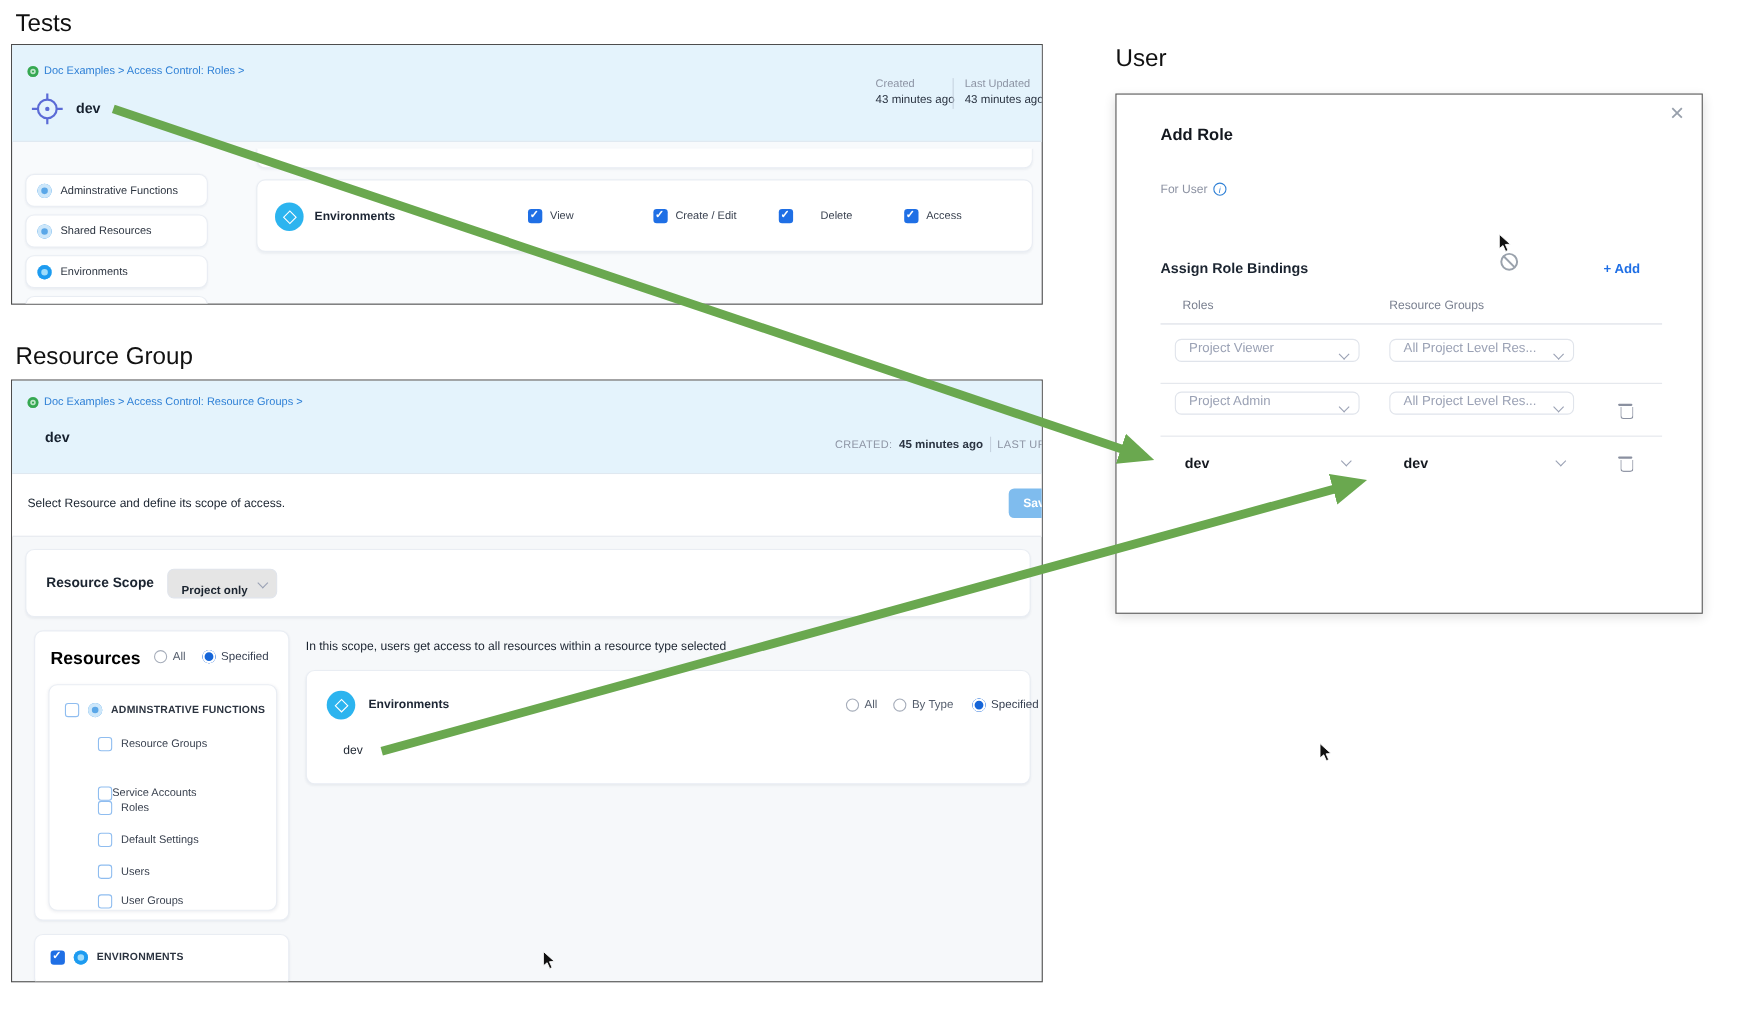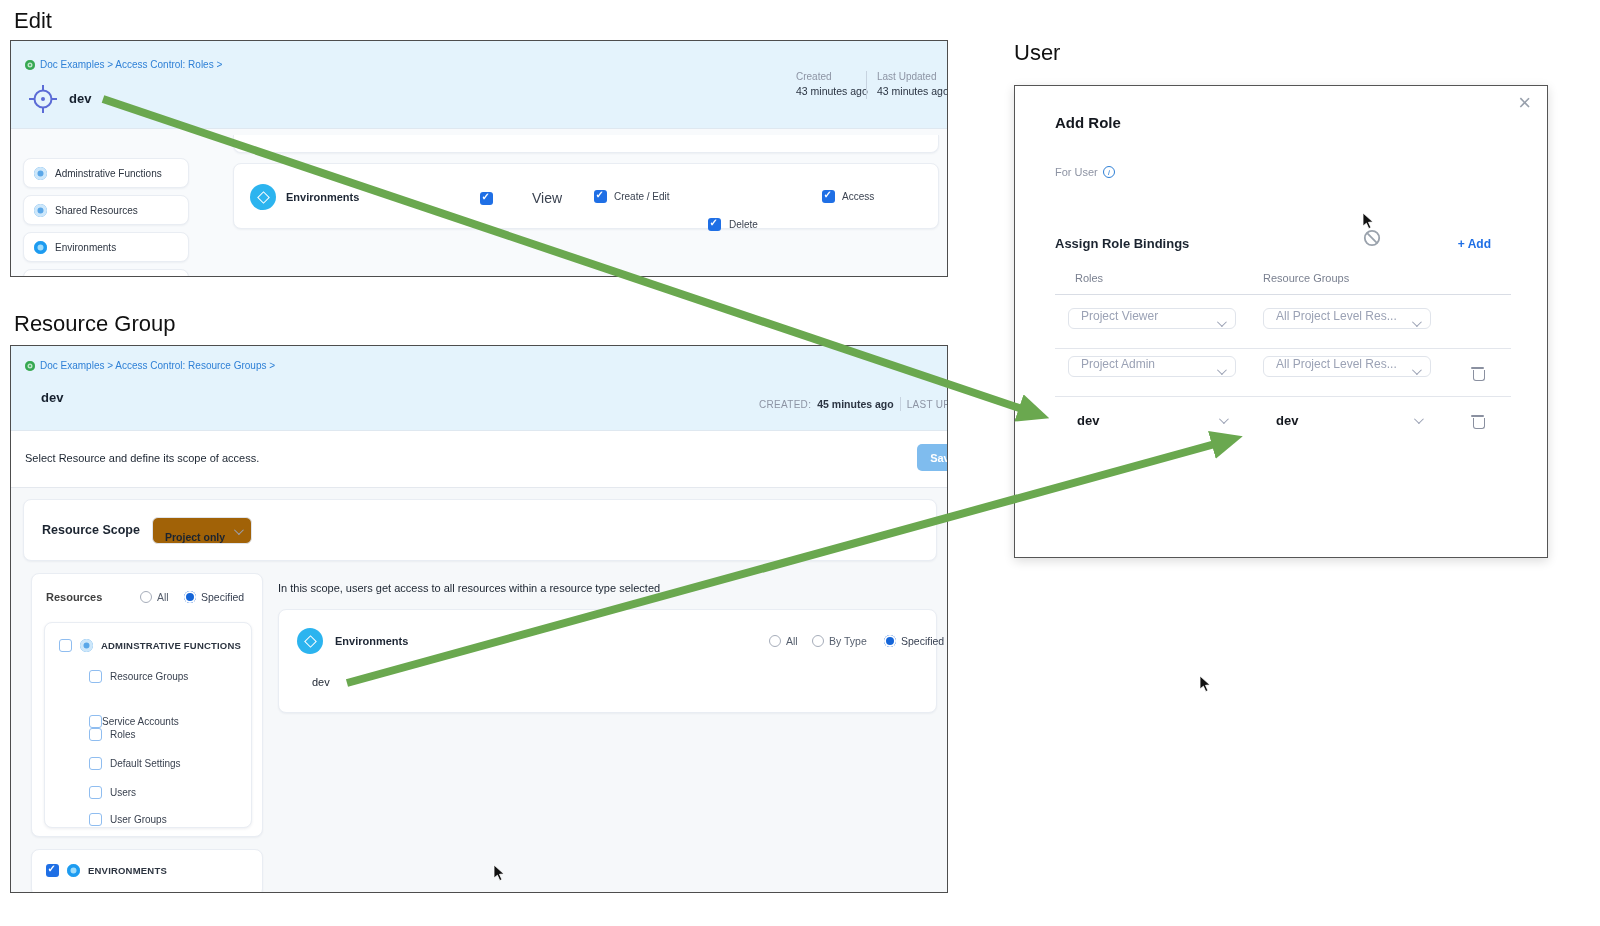--- a/index.html
+++ b/index.html
@@ -41,21 +41,21 @@
 
   .meta-label { font-size:10px; color:#8d94a4; }
   .meta-value { font-size:10.5px; color:#2b3442; }
 
   svg.overlay { position:absolute; left:0; top:0; width:1600px; height:926px; pointer-events:none; z-index:50; }
   .cursor { position:absolute; z-index:60; }
 </style>
 </head>
 <body>
 
-<div class="section-label" style="left:14px; top:8px;">Edit</div>
+<div class="section-label" style="left:14px; top:8px;">Tests</div>
 <div class="section-label" style="left:14px; top:311px;">Resource Group</div>
 <div class="section-label" style="left:1014px; top:40px;">User</div>
 
 <div class="panel" style="left:10px; top:40px; width:938px; height:237px; background:#f8fafc;">
   <div class="bluehdr" style="height:88px;">
     <div class="crumb" style="left:14px; top:18px;">
       <span class="crumb-dot"></span>
       <span>Doc Examples &gt; Access Control: Roles &gt;</span>
     </div>
     <svg style="position:absolute; left:14px; top:40px;" width="36" height="36" viewBox="0 0 36 36">
@@ -94,27 +94,27 @@
 
   <div class="card" style="left:222px; top:94px; width:706px; height:18px; border-radius:0 0 8px 8px; border-top:none;"></div>
 
   <div class="card" style="left:222px; top:122px; width:706px; height:66px;">
     <span class="env-icon" style="position:absolute; left:16px; top:20px;">
         <i></i>
       </span>
     <span style="position:absolute; left:52px; top:27px; font-size:11px; font-weight:700; color:#1d2634;">Environments</span>
     <span style="position:absolute; left:246px; top:26px; display:flex; align-items:center; gap:7px;">
       <span class="cb"></span>
-      <span style="font-size:14px; color:#3a4250;margin-left:32px;">View</span>
+      <span style="font-size:10px; color:#3a4250;">View</span>
     </span>
     <span style="position:absolute; left:360px; top:26px; display:flex; align-items:center; gap:7px;">
       <span class="cb"></span>
       <span style="font-size:10px; color:#3a4250;">Create / Edit</span>
     </span>
-    <span style="position:absolute; left:474px; top:26px; display:flex; align-items:center; gap:8px;margin-top:28px;">
+    <span style="position:absolute; left:474px; top:26px; display:flex; align-items:center; gap:25px;">
       <span class="cb"></span>
       <span style="font-size:10px; color:#3a4250;">Delete</span>
     </span>
     <span style="position:absolute; left:588px; top:26px; display:flex; align-items:center; gap:7px;">
       <span class="cb"></span>
       <span style="font-size:10px; color:#3a4250;">Access</span>
     </span>
   </div>
 
 </div>
@@ -134,28 +134,28 @@
     </div>
   </div>
 
   <div style="position:absolute; left:0; top:85px; width:100%; height:57px; background:#fff; border-bottom:1px solid #e4e8ee;">
     <span style="position:absolute; left:14px; top:21px; font-size:11px; color:#1b2430;">Select Resource and define its scope of access.</span>
     <span style="position:absolute; left:906px; top:13px; width:52px; height:27px; background:#7fbcee; border-radius:5px; color:#fff; font-size:11px; font-weight:700; display:flex; align-items:center; justify-content:center;">Save</span>
   </div>
 
   <div class="card" style="left:12px; top:153px; width:914px; height:62px;">
     <span style="position:absolute; left:18px; top:23px; font-size:12.5px; font-weight:700; color:#1b2430;">Resource Scope</span>
-    <span style="position:absolute; left:128px; top:17px; height:27px; padding:12px 26px 0 12px; border:1px solid #e0e4eb; border-radius:6px; display:flex; align-items:center; font-size:10.5px; font-weight:600; color:#1b2430; background:#a16207;">
+    <span style="position:absolute; left:128px; top:17px; height:27px; padding:12px 26px 0 12px; border:1px solid #e0e4eb; border-radius:6px; display:flex; align-items:center; font-size:10.5px; font-weight:600; color:#1b2430; background:#e5e5e5;">
       <span>Project only</span>
       <span class="chev" style="position:absolute; right:10px; top:10px;"></span>
     </span>
   </div>
 
   <div class="card" style="left:20px; top:227px; width:232px; height:264px;">
-    <span style="position:absolute; left:14px; top:17px; font-size:11px; font-weight:700; color:#404040;">Resources</span>
+    <span style="position:absolute; left:14px; top:17px; font-size:16px; font-weight:700; color:#000000;">Resources</span>
     <span style="position:absolute; left:108px; top:17px; display:flex; align-items:center; gap:5px;">
       <span class="radio"></span>
       <span style="font-size:10.5px; color:#555e6d;">All</span>
     </span>
     <span style="position:absolute; left:152px; top:17px; display:flex; align-items:center; gap:5px;">
       <span class="radio on"></span>
       <span style="font-size:10.5px; color:#384152;">Specified</span>
     </span>
     <div class="card" style="left:12px; top:48px; width:208px; height:206px; box-shadow:0 1px 3px rgba(20,40,80,.08);">
       <div style="position:absolute; left:14px; top:16px; display:flex; align-items:center; gap:8px;">

